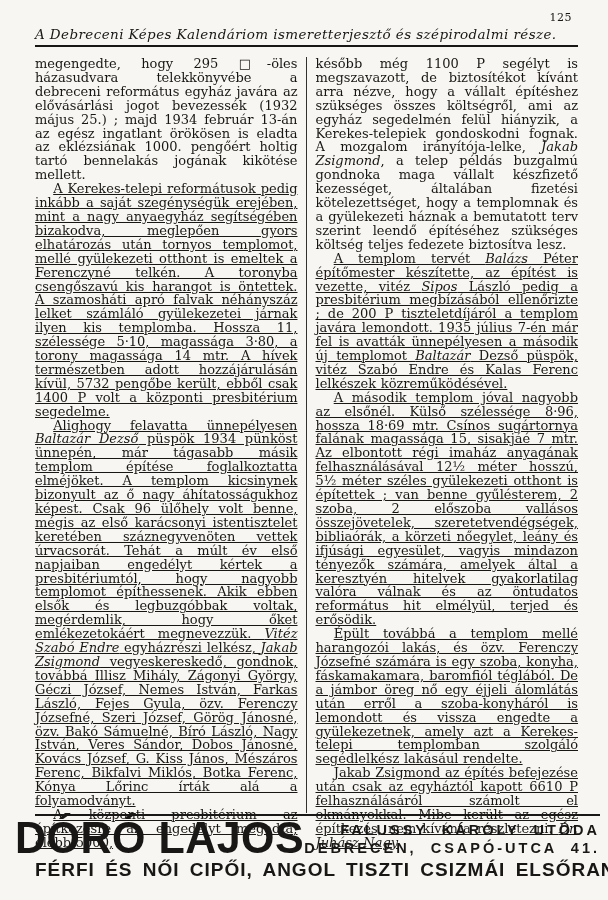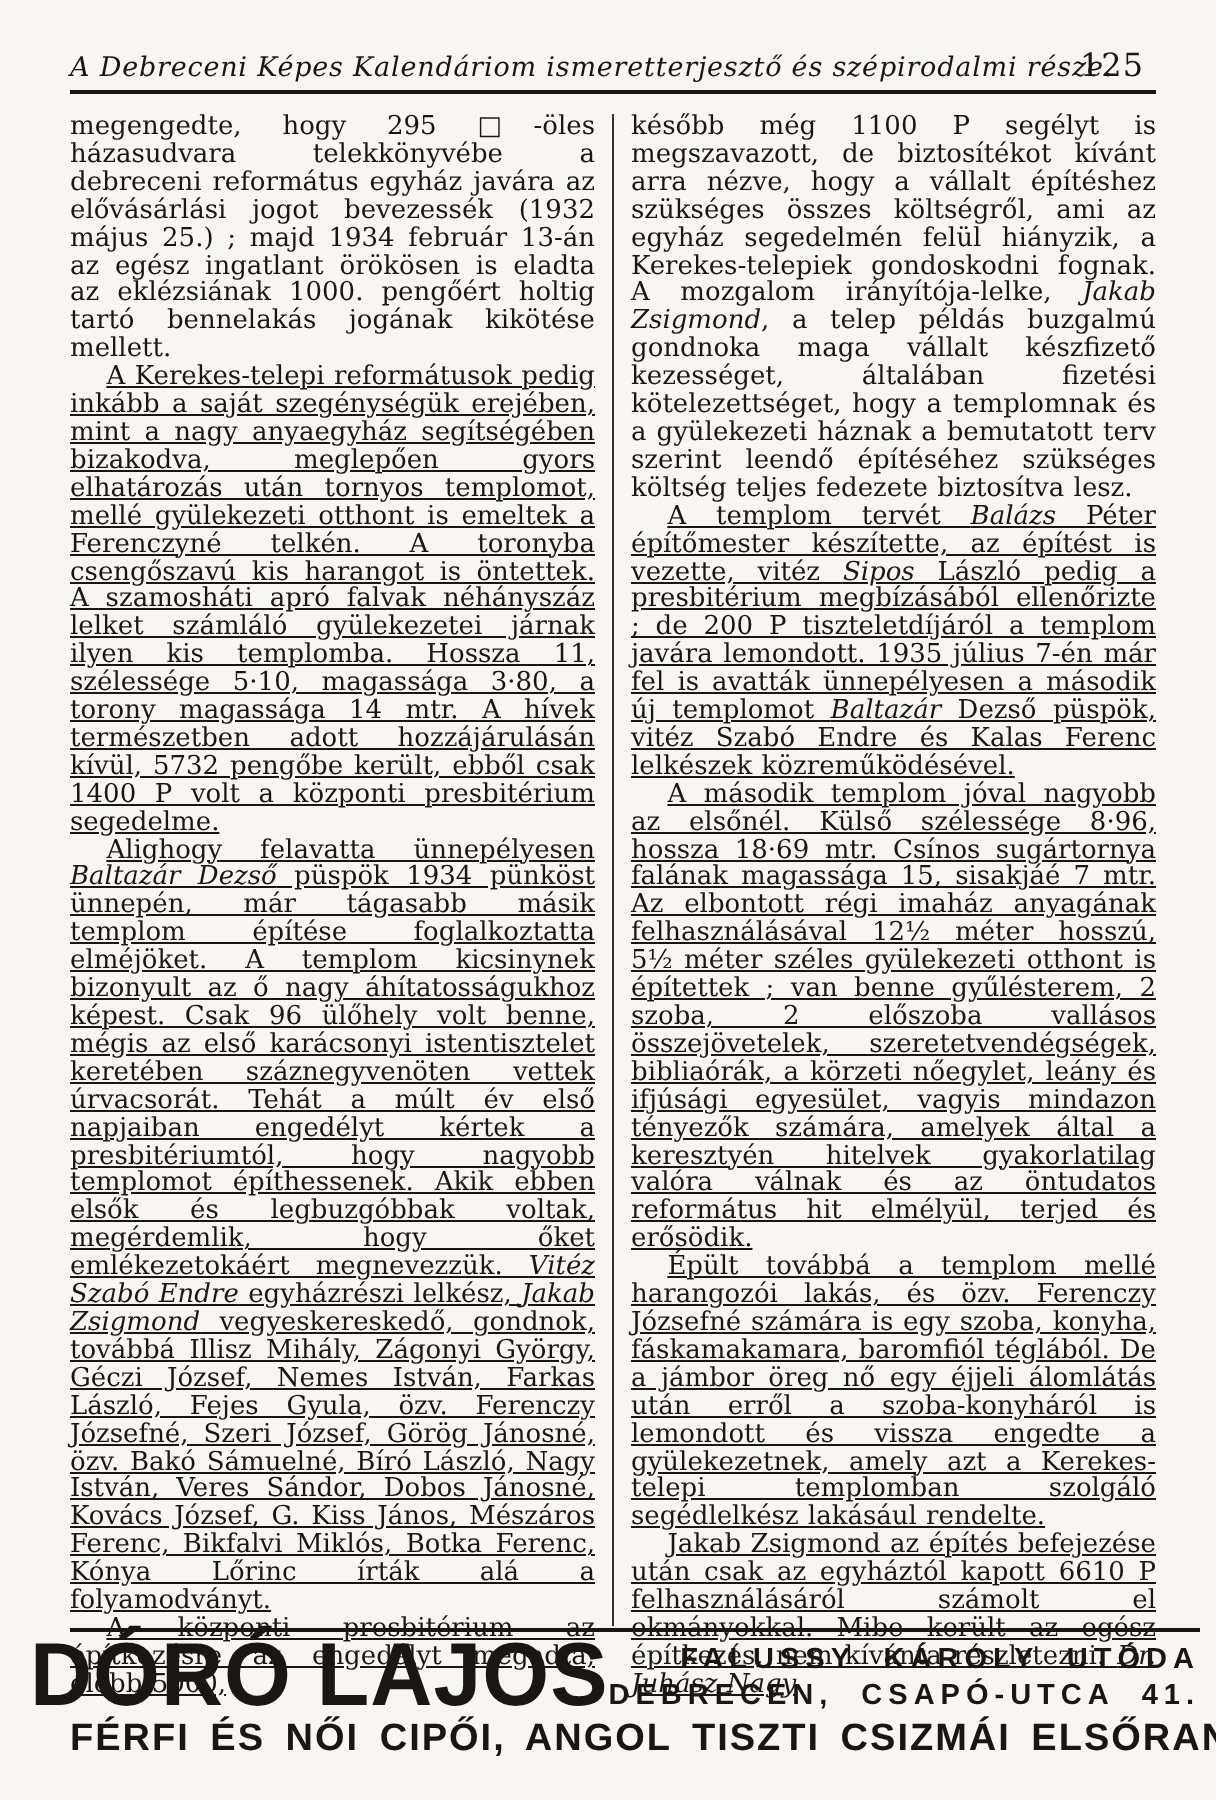--- a/index.html
+++ b/index.html
@@ -19,22 +19,22 @@
     position:absolute;top:0;left:35px;right:30px;height:47px;
     border-bottom:2px solid var(--ink);
   }
   .header-title{
     position:absolute;left:0;right:40px;bottom:3px;
     text-align:center;
     font-style:italic;font-size:13.5px;letter-spacing:.4px;
     white-space:nowrap;
   }
   .page-number{
-    position:absolute;right:6px;bottom:3px;
-    font-size:16px;letter-spacing:.5px;margin-left:48px;
+    position:absolute;right:6px;bottom:21px;
+    font-size:11px;letter-spacing:.5px;margin-left:48px;
   }
   
   .columns{
     position:absolute;top:57px;left:35px;right:30px;height:756px;
     display:flex;align-items:stretch;
   }
   .col{flex:1 1 0;min-width:0;}
   .column-divider{
     width:1px;background:#33312e;margin:0 9px 0 8px;flex:0 0 1px;
   }

